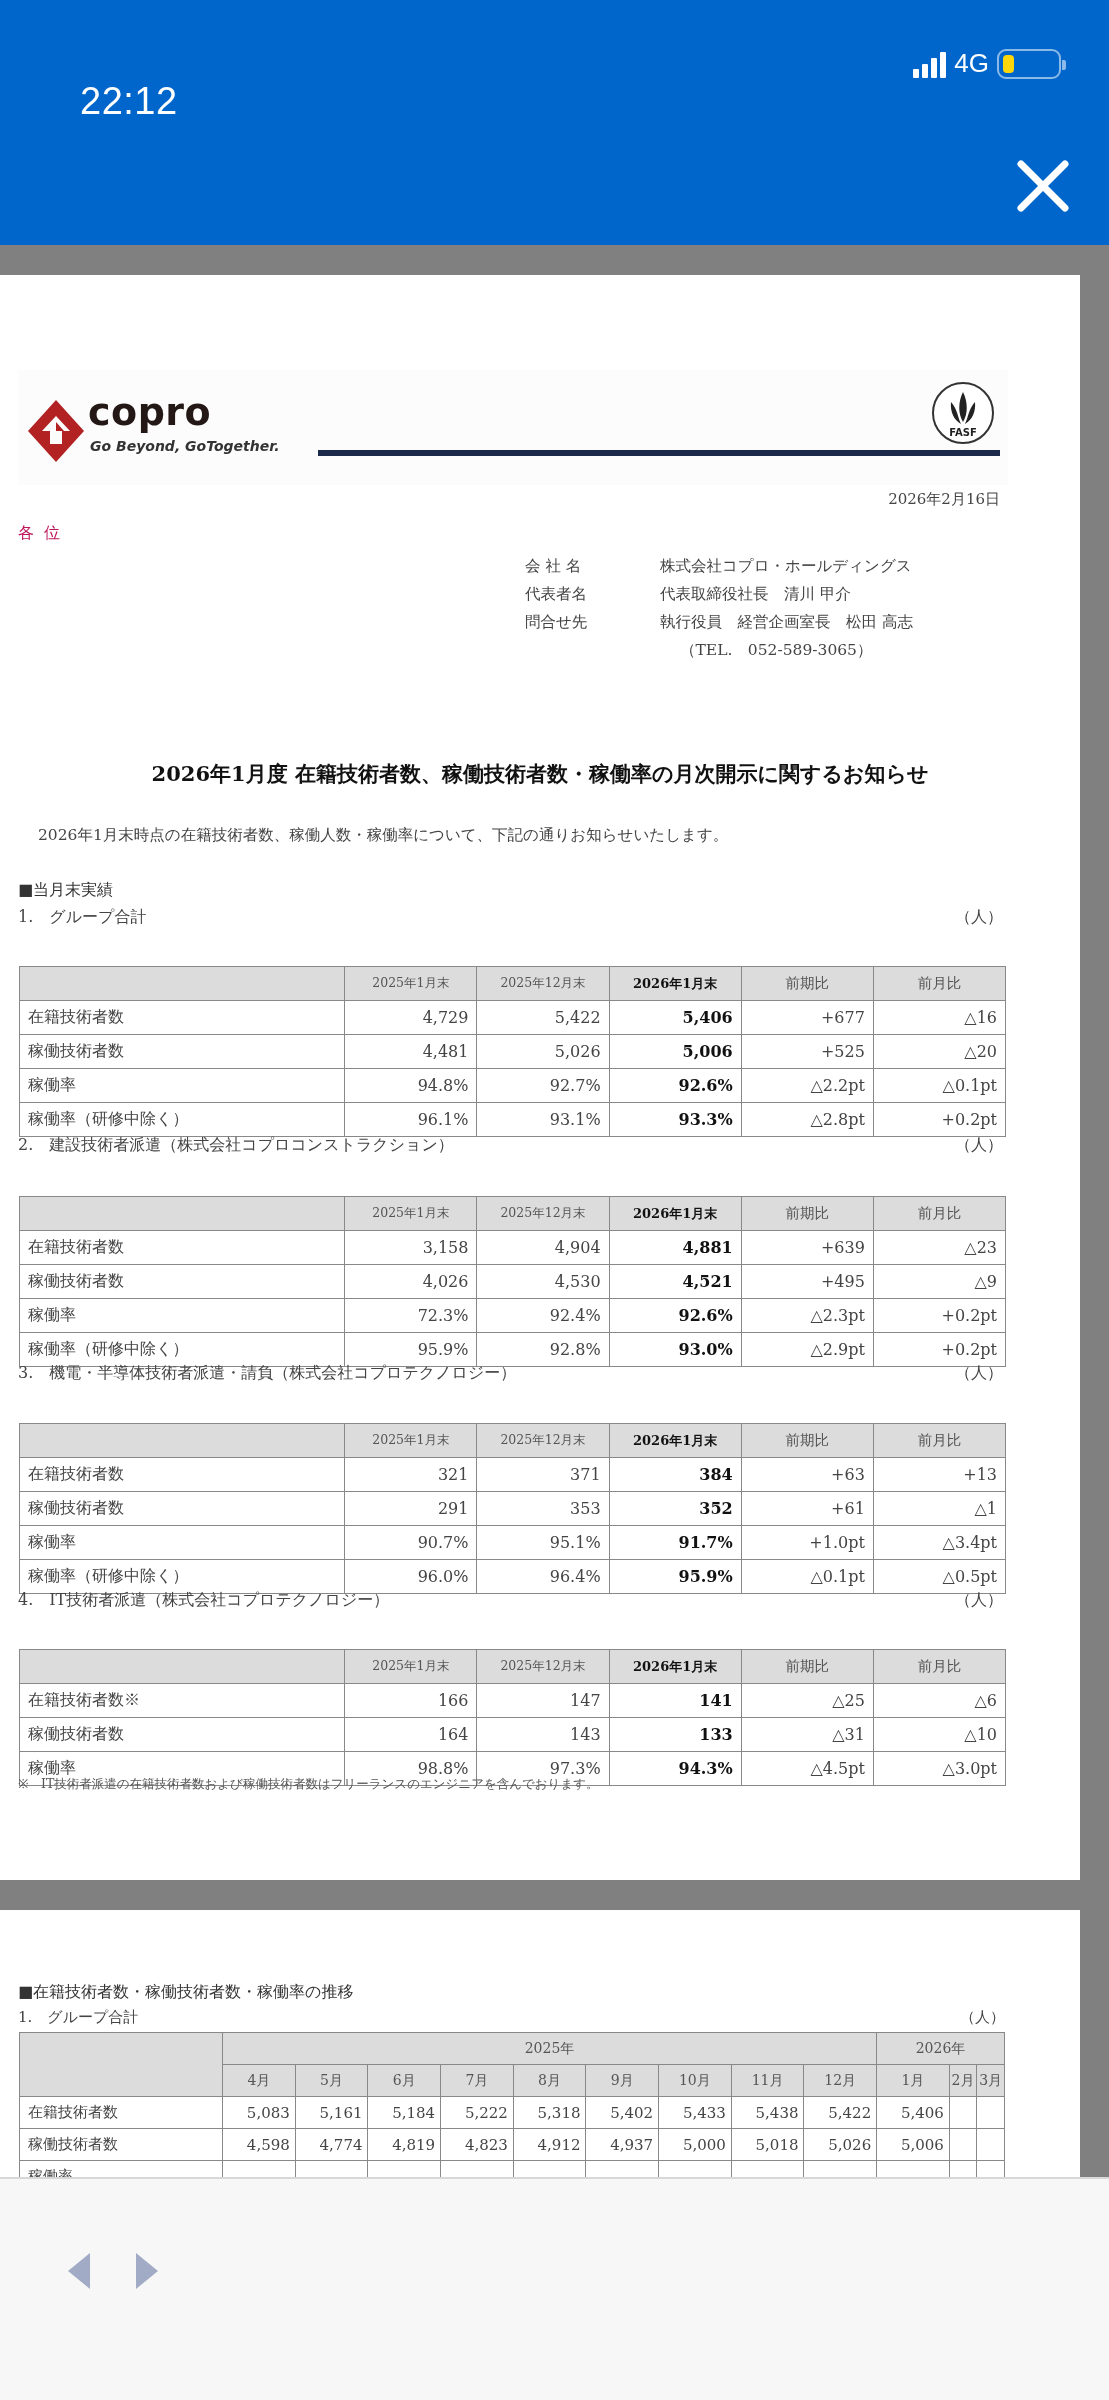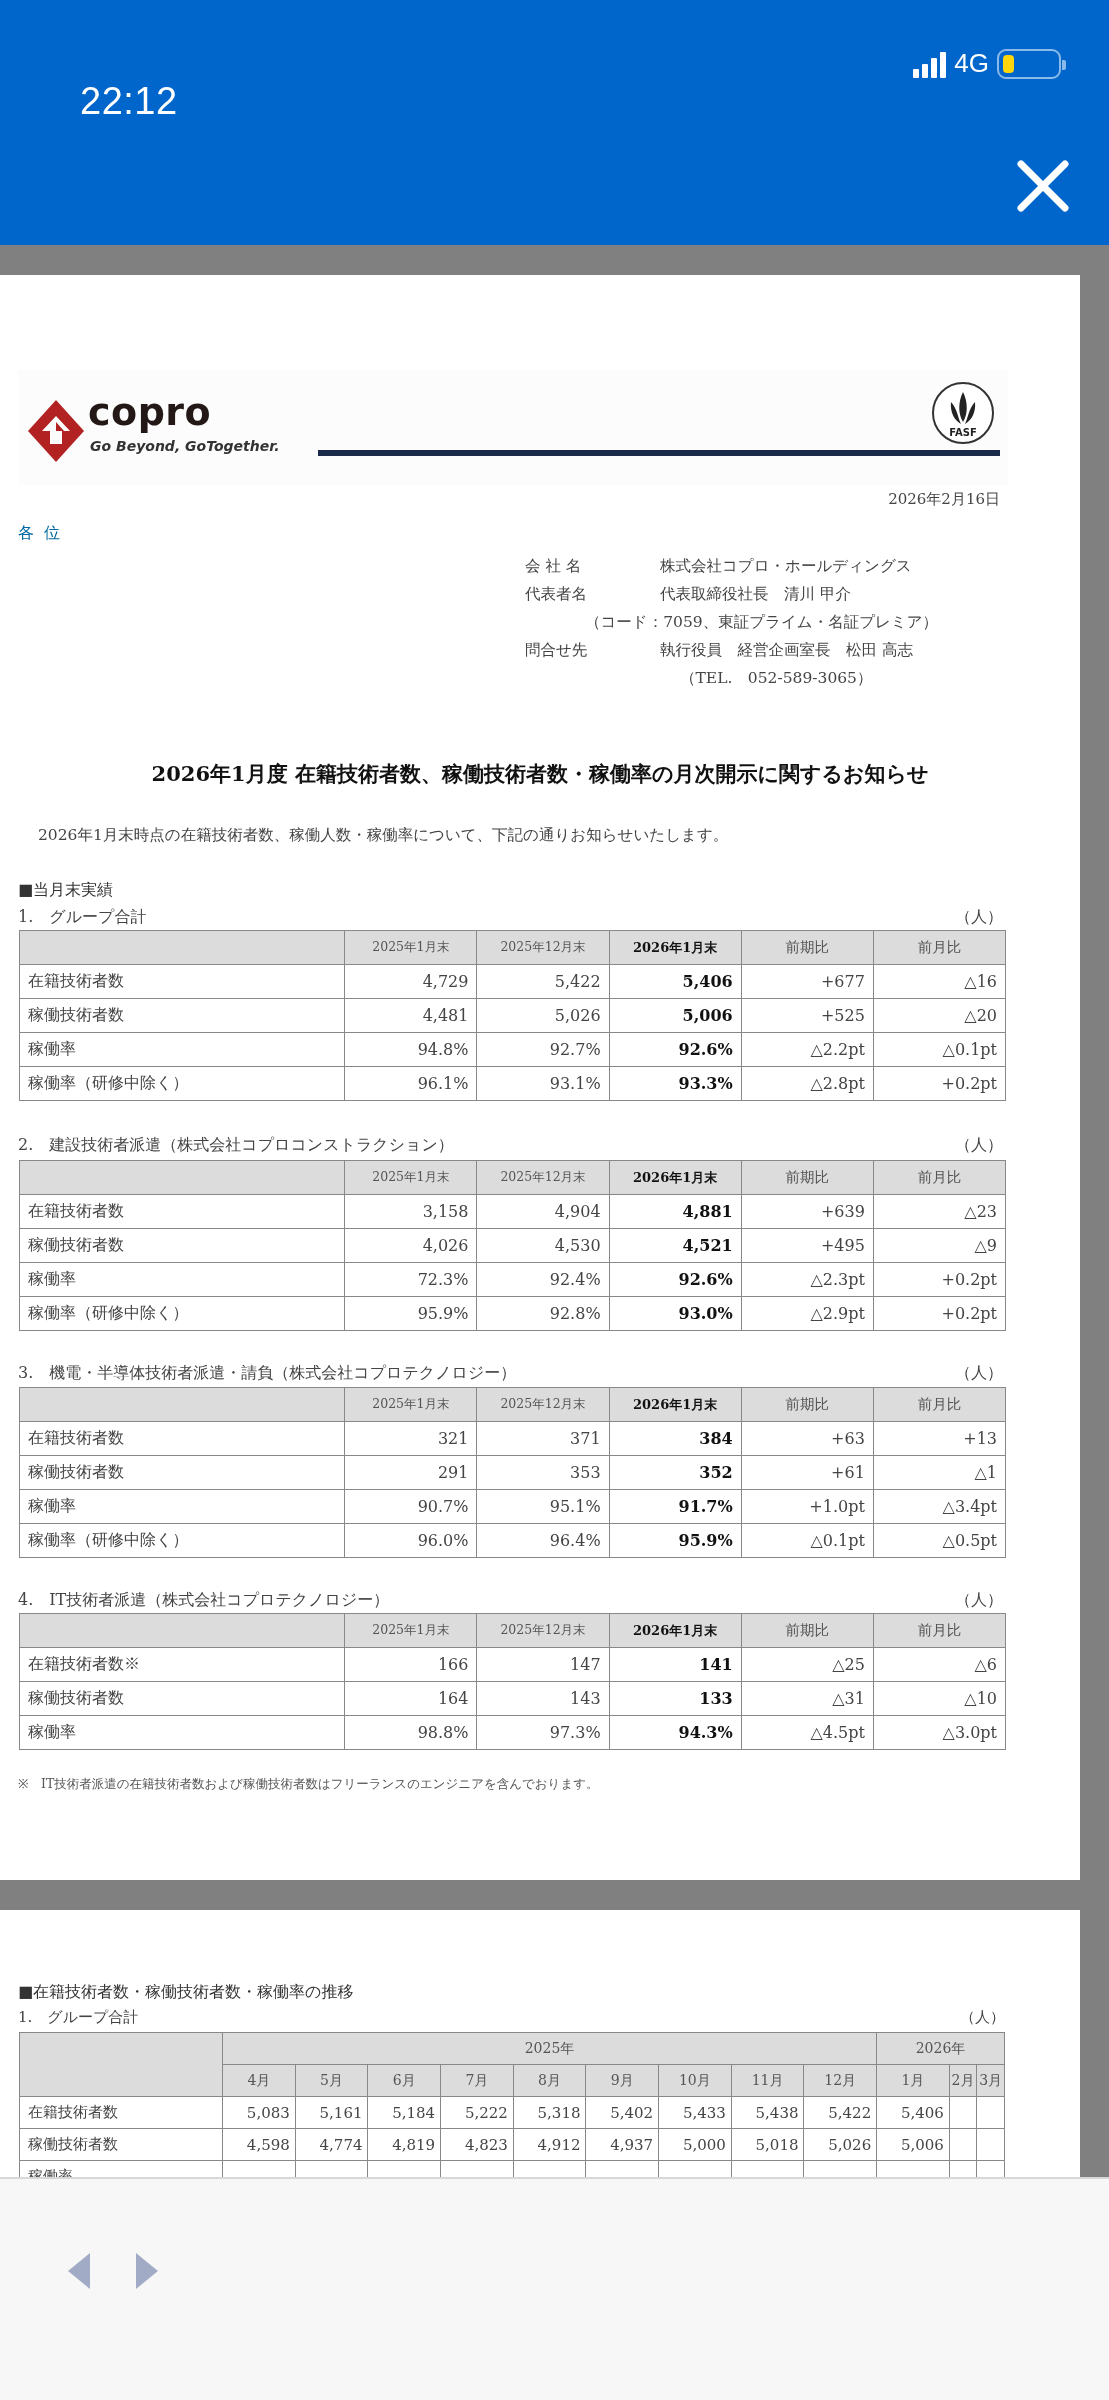--- a/index.html
+++ b/index.html
@@ -24,33 +24,33 @@
   .page2 { top: 1910px; height: 600px; }
 
   .letterhead { position: absolute; left: 18px; top: 95px; width: 990px; height: 115px; background: #fcfcfc; }
   .logo-mark { position: absolute; left: 10px; top: 30px; }
   .logo-word { position: absolute; left: 70px; top: 20px; font-family: "DejaVu Sans", sans-serif; font-weight: bold; font-size: 38px; color: #231815; letter-spacing: 0.5px; }
   .logo-tag { position: absolute; left: 72px; top: 68px; font-family: "DejaVu Sans", sans-serif; font-weight: bold; font-style: italic; font-size: 14px; color: #333; }
   .lh-rule { position: absolute; left: 300px; top: 80px; width: 682px; height: 6px; background: #1b2a4a; }
   .fasf { position: absolute; left: 912px; top: 10px; }
 
   .date { position: absolute; right: 80px; top: 215px; font-size: 15px; color: #444; }
-  .to { position: absolute; left: 18px; top: 248px; font-size: 16px; color: #0369a1; letter-spacing: 10px; font-family: Liberation Serif, serif; }
+  .to { position: absolute; left: 18px; top: 248px; font-size: 16px; color: #be185d; letter-spacing: 10px; font-family: Liberation Serif, serif; }
 
   .sender { position: absolute; left: 525px; top: 277px; font-size: 15.5px; color: #444; line-height: 28px; }
   .sender .row { display: flex; }
   .sender .k { width: 135px; letter-spacing: 0px; }
   .sender .sub { padding-left: 60px; }
 
   .title { position: absolute; left: 0; width: 1080px; top: 485px; text-align: center; font-size: 21px; font-weight: bold; color: #111; }
   .lead { position: absolute; left: 38px; top: 550px; font-size: 15.5px; color: #444; }
   .section-h { position: absolute; left: 18px; font-size: 16px; color: #333; }
 
   .tbl-head { position: absolute; left: 18px; width: 985px; display: flex; justify-content: space-between; font-size: 16px; color: #444; }
-  table.kpi { position: absolute; left: 19px; border-collapse: collapse; width: 987px; font-size: 16px; color: #444; }
+  table.kpi { position: absolute; left: 19px; border-collapse: collapse; width: 987px; font-size: 16px; color: #444; margin-top: 36px; }
   table.kpi th, table.kpi td { border: 1.5px solid #888; height: 34px; padding: 0 8px; }
   table.kpi th { background: #dcdcdc; font-weight: normal; font-size: 12.5px; text-align: center; color: #555; }
   table.kpi th.bold { font-weight: bold; color: #111; font-size: 13px; }
   table.kpi th.cmp { font-size: 14.5px; }
   table.kpi td { text-align: right; }
   table.kpi td.lbl { text-align: left; width: 325px; }
   table.kpi td.b { font-weight: bold; color: #111; }
   table.kpi col.c { width: 132px; }
   .note { position: absolute; left: 18px; font-size: 12.5px; color: #555; }
 
@@ -115,23 +115,20 @@
 
   <div class="sender">
     <div class="row">
         <span class="k">会 社 名</span>
         <span>株式会社コプロ・ホールディングス</span>
       </div>
     <div class="row">
         <span class="k">代表者名</span>
         <span>代表取締役社長　清川 甲介</span>
       </div>
-    <div class="row sub">
-        <span>（コード：7059、東証プライム・名証プレミア）</span>
-      </div>
     <div class="row">
         <span class="k">問合せ先</span>
         <span>執行役員　経営企画室長　松田 高志</span>
       </div>
     <div class="row" style="padding-left:155px">
         <span>（TEL.　052-589-3065）</span>
       </div>
   </div>
 
   <div class="title">2026年1月度 在籍技術者数、稼働技術者数・稼働率の月次開示に関するお知らせ</div>

